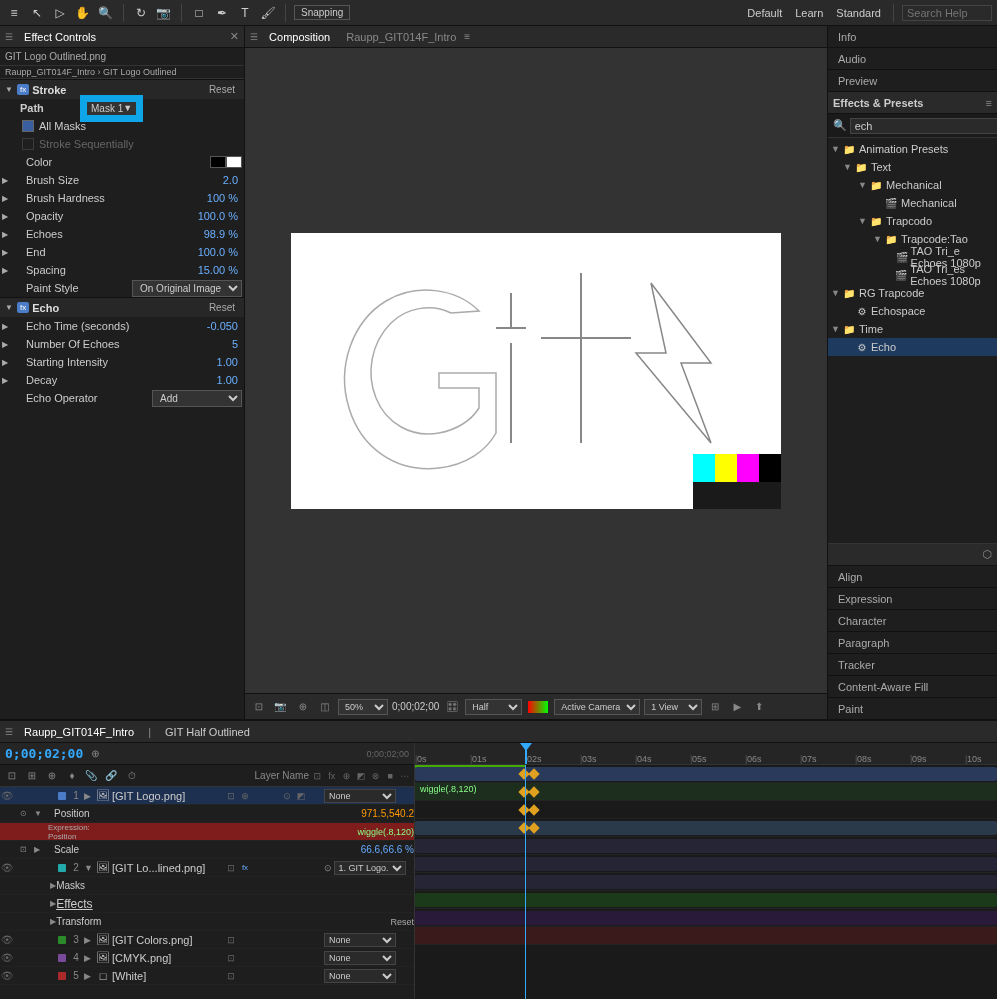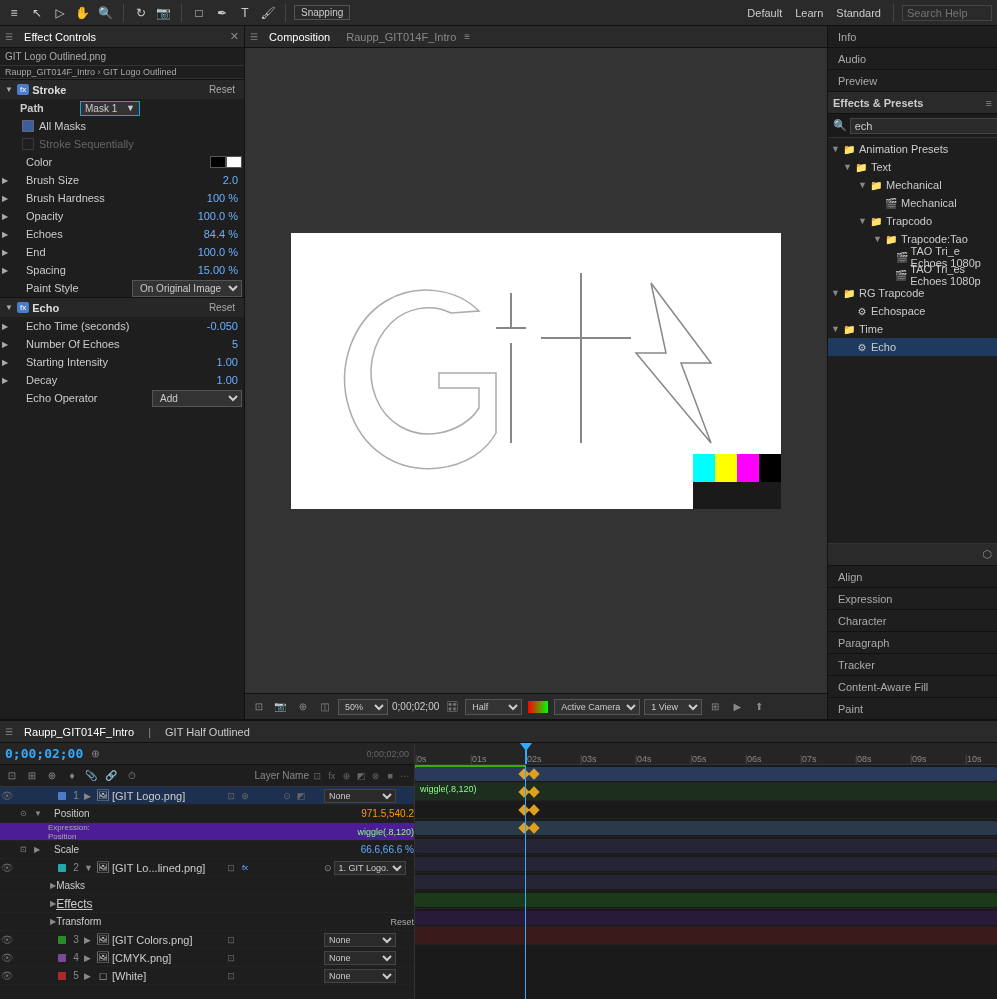--- a/index.html
+++ b/index.html
@@ -72,21 +72,21 @@
     .effect-indent { width: 12px; flex-shrink: 0; }
     .effect-indent2 { width: 24px; flex-shrink: 0; }
     .effect-arrow { width: 12px; flex-shrink: 0; font-size: 8px; color: #aaa; }
     .effect-label { flex: 1; color: #ccc; font-size: 11px; }
     .effect-value { color: #6ab0ff; font-size: 11px; padding-right: 4px; cursor: pointer; }
     
     .reset-btn { font-size: 10px; color: #aaa; cursor: pointer; padding: 0 4px; }
     
     .mask-row { display: flex; align-items: center; height: 18px; padding: 0 5px 0 20px; }
     .mask-label { color: #ccc; font-size: 11px; width: 60px; font-weight: bold; }
-    .mask-value-box { background: #333; border: 1px solid #0ea5e9; padding: 1px 4px; font-size: 10px; color: #ccc; min-width: 60px; display: flex; align-items: center; justify-content: space-between; cursor: pointer; }
+    .mask-value-box { background: #333; border: 7px solid #0ea5e9; padding: 1px 4px; font-size: 10px; color: #ccc; min-width: 60px; display: flex; align-items: center; justify-content: space-between; cursor: pointer; }
     
     .checkbox-row { display: flex; align-items: center; height: 18px; padding: 0 5px 0 22px; gap: 5px; }
     .checkbox-box { width: 12px; height: 12px; border: 1px solid #666; background: #222; cursor: pointer; }
     .checkbox-checked { background: #3a5fa0; }
     .checkbox-label { color: #ccc; font-size: 11px; }
     .checkbox-disabled { color: #666; }
     
     .color-swatch { width: 16px; height: 12px; background: #000; border: 1px solid #555; cursor: pointer; display: inline-block; }
     .color-swatch-white { background: #fff; }
     .paint-style-select { background: #333; border: 1px solid #555; padding: 1px 3px; font-size: 10px; color: #ccc; cursor: pointer; min-width: 90px; }
@@ -496,21 +496,21 @@
       <span class="effect-arrow">▶</span>
       <div class="effect-indent"></div>
       <span class="effect-label">Opacity</span>
       <span class="effect-value">100.0 %</span>
     </div>
 
     <div class="effect-row">
       <span class="effect-arrow">▶</span>
       <div class="effect-indent"></div>
       <span class="effect-label">Echoes</span>
-      <span class="effect-value">84.4 %</span>
+      <span class="effect-value">98.9 %</span>
     </div>
 
     <div class="effect-row">
       <span class="effect-arrow">▶</span>
       <div class="effect-indent"></div>
       <span class="effect-label">End</span>
       <span class="effect-value">100.0 %</span>
     </div>
 
     <div class="effect-row">
@@ -821,21 +821,21 @@
         </div>
 
         <div class="layer-sub-label">
           <span style="width:14px;font-size:8px;color:#888;">⊙</span>
           <span style="width:20px;font-size:8px;color:#888;cursor:pointer;">▼</span>
           <span style="font-size:10px;color:#ccc;">Position</span>
           <span style="flex:1;"></span>
           <span class="layer-sub-value">971.5,540.2</span>
         </div>
 
-        <div class="layer-sub-label" style="background:#4c1d95;padding-left:48px;">
+        <div class="layer-sub-label" style="background:#7f1d1d;padding-left:48px;">
           <span style="width:40px;font-size:8px;color:#aaa;">Expression: Position</span>
           <span style="flex:1;"></span>
           <span style="font-size:9px;color:#8f8;">wiggle(.8,120)</span>
         </div>
 
         <div class="layer-sub-label">
           <span style="width:14px;font-size:8px;color:#888;">⊡</span>
           <span style="width:20px;font-size:8px;color:#888;cursor:pointer;">▶</span>
           <span style="font-size:10px;color:#ccc;text-align:right;">Scale</span>
           <span style="flex:1;"></span>

